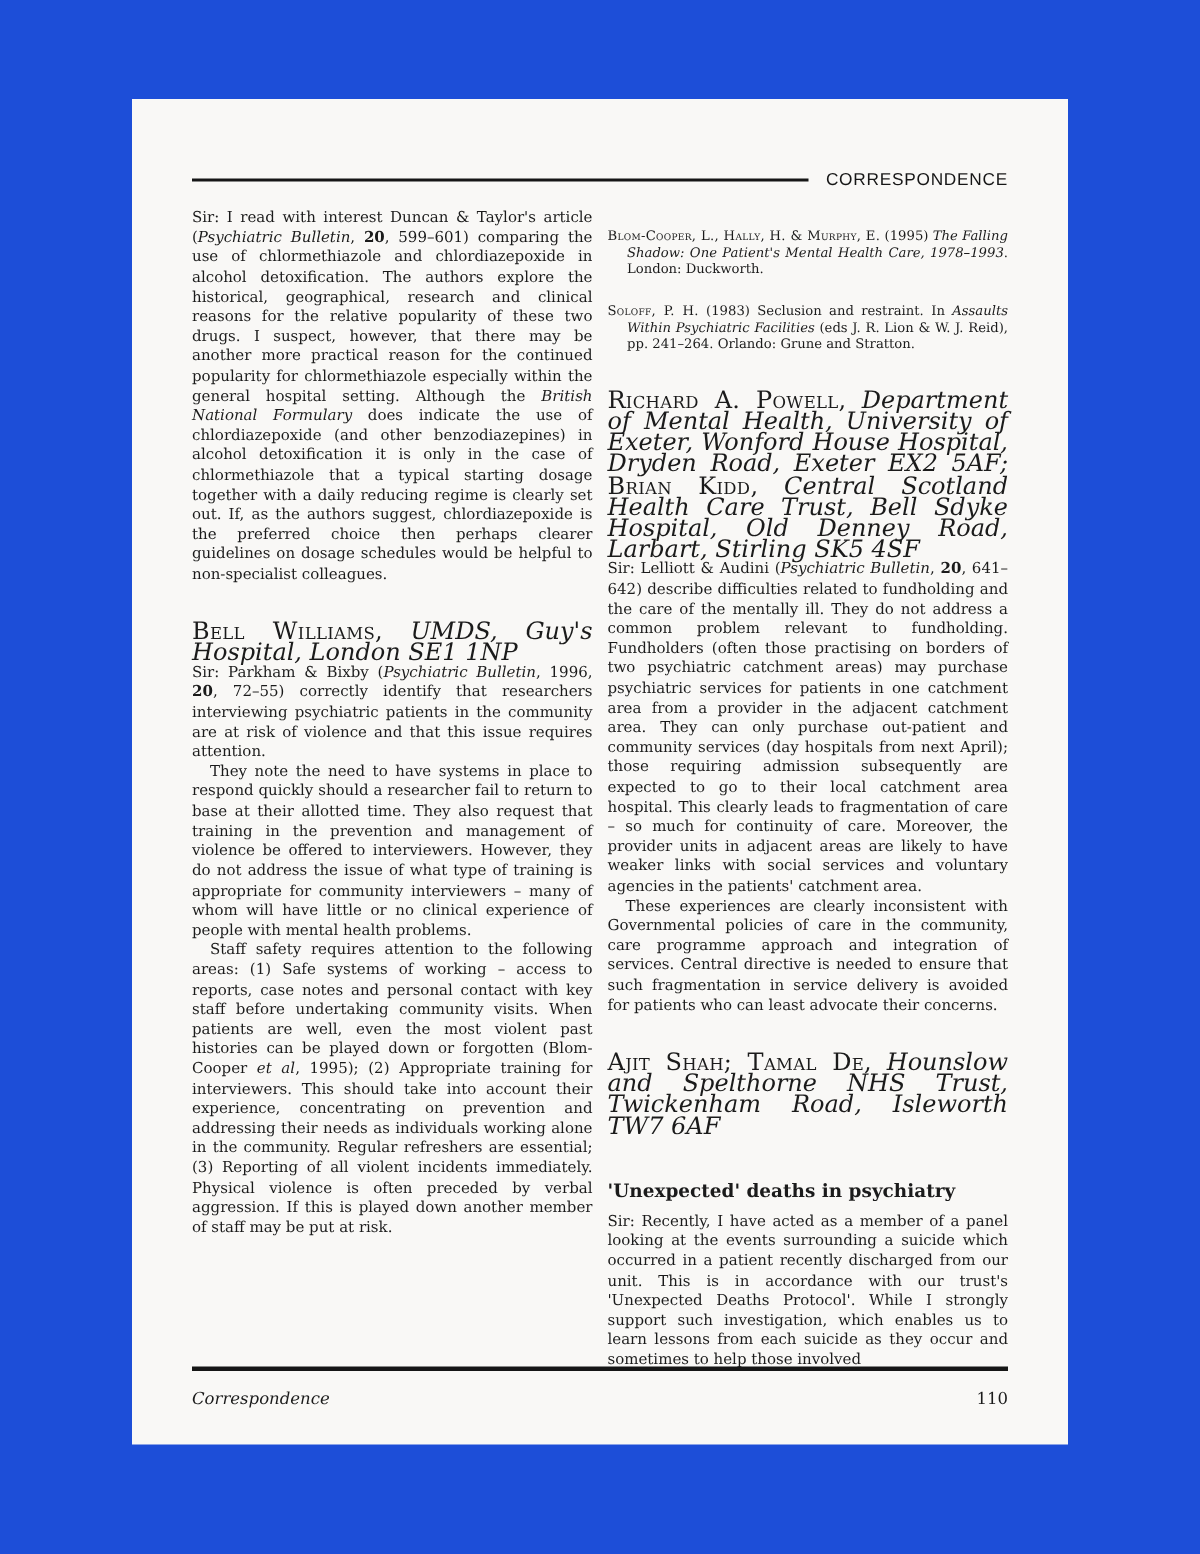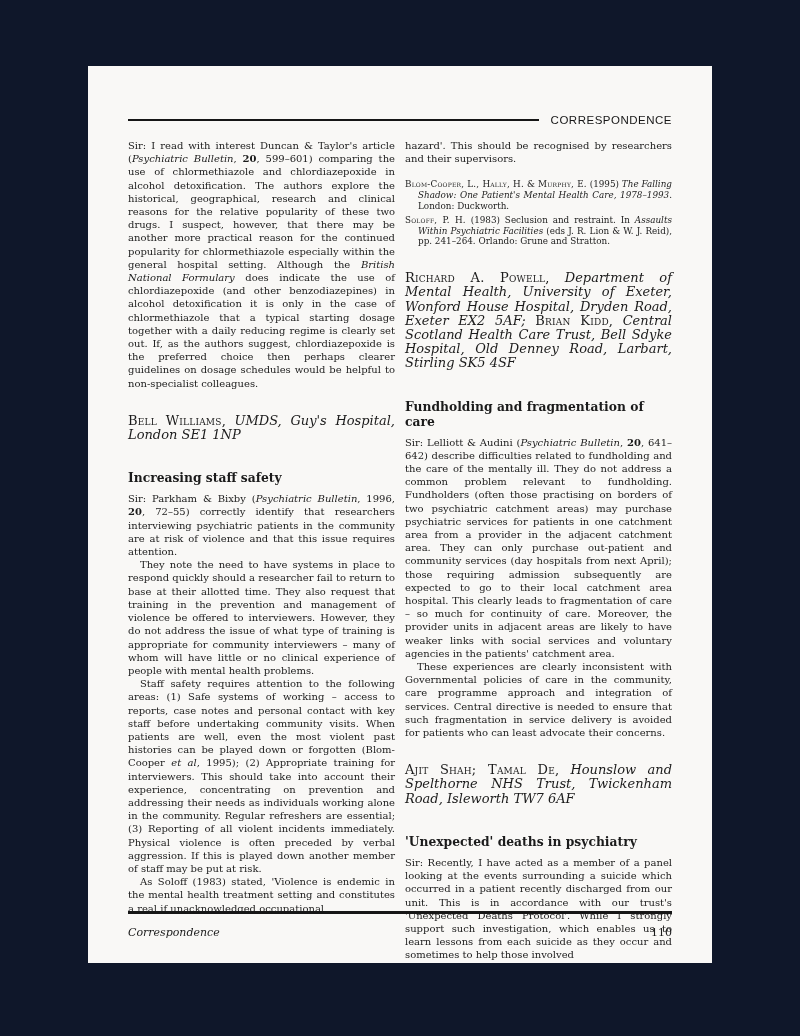--- a/index.html
+++ b/index.html
@@ -7,21 +7,21 @@
     padding: 0;
     background: #ffffff;
     width: 800px;
     height: 1036px;
     font-family: "DejaVu Serif", serif;
   }
   .canvas {
     position: relative;
     width: 800px;
     height: 1036px;
-    background: #0f172a;
+    background: #1d4ed8;
     overflow: hidden;
   }
   .page {
     position: absolute;
     left: 88px;
     top: 66px;
     width: 624px;
     height: 897px;
     background: #f9f8f6;
     box-sizing: border-box;
@@ -56,41 +56,41 @@
     margin: 0;
     font-size: 10px;
     line-height: 13.2px;
     text-align: justify;
     font-weight: normal;
   }
   .paragraph.indent { text-indent: 12px; }
 
   .signature {
     margin: 24px 0 0 0;
-    font-size: 13px;
+    font-size: 16px;
     line-height: 14.2px;
     text-align: justify;
   }
 
   .heading {
     margin: 28px 0 7px 0;
     font-size: 12.3px;
     line-height: 15px;
     font-weight: bold;
   }
 
   .reference {
     margin: 14px 0 0 0;
     font-size: 8.8px;
     line-height: 10.8px;
     text-align: justify;
     padding-left: 13px;
     text-indent: -13px;
   }
-  .reference + .reference { margin-top: 3px; }
+  .reference + .reference { margin-top: 18px; }
 
   .sc { font-variant: small-caps; letter-spacing: 0.2px; }
   .i  { font-style: italic; }
   .b  { font-weight: bold; }
 
   .footer {
     position: absolute;
     left: 40px;
     right: 40px;
     top: 845px;
@@ -116,32 +116,28 @@
 
     <div class="header">
       <span class="header-rule"></span>
       <span class="header-label">CORRESPONDENCE</span>
     </div>
 
     <div class="columns">
       <div class="col">
           <p class="paragraph"><span>Sir: I read with interest Duncan &amp; Taylor's article (</span><span class="i">Psychiatric Bulletin</span><span>, </span><span class="b">20</span><span>, 599–601) comparing the use of chlormethiazole and chlordiazepoxide in alcohol detoxification. The authors explore the historical, geographical, research and clinical reasons for the relative popularity of these two drugs. I suspect, however, that there may be another more practical reason for the continued popularity for chlormethiazole especially within the general hospital setting. Although the </span><span class="i">British National Formulary</span><span> does indicate the use of chlordiazepoxide (and other benzodiazepines) in alcohol detoxification it is only in the case of chlormethiazole that a typical starting dosage together with a daily reducing regime is clearly set out. If, as the authors suggest, chlordiazepoxide is the preferred choice then perhaps clearer guidelines on dosage schedules would be helpful to non-specialist colleagues.</span></p>
           <p class="signature"><span class="sc">Bell Williams</span><span>, </span><span class="i">UMDS, Guy's Hospital, London SE1 1NP</span></p>
-          <h2 class="heading"><span>Increasing staff safety</span></h2>
           <p class="paragraph"><span>Sir: Parkham &amp; Bixby (</span><span class="i">Psychiatric Bulletin</span><span>, 1996, </span><span class="b">20</span><span>, 72–55) correctly identify that researchers interviewing psychiatric patients in the community are at risk of violence and that this issue requires attention.</span></p>
           <p class="paragraph indent"><span>They note the need to have systems in place to respond quickly should a researcher fail to return to base at their allotted time. They also request that training in the prevention and management of violence be offered to interviewers. However, they do not address the issue of what type of training is appropriate for community interviewers – many of whom will have little or no clinical experience of people with mental health problems.</span></p>
           <p class="paragraph indent"><span>Staff safety requires attention to the following areas: (1) Safe systems of working – access to reports, case notes and personal contact with key staff before undertaking community visits. When patients are well, even the most violent past histories can be played down or forgotten (Blom-Cooper </span><span class="i">et al</span><span>, 1995); (2) Appropriate training for interviewers. This should take into account their experience, concentrating on prevention and addressing their needs as individuals working alone in the community. Regular refreshers are essential; (3) Reporting of all violent incidents immediately. Physical violence is often preceded by verbal aggression. If this is played down another member of staff may be put at risk.</span></p>
-          <p class="paragraph indent"><span>As Soloff (1983) stated, 'Violence is endemic in the mental health treatment setting and constitutes a real if unacknowledged occupational</span></p>
         </div>
       <div class="col">
-          <p class="paragraph"><span>hazard'. This should be recognised by researchers and their supervisors.</span></p>
           <p class="reference"><span class="sc">Blom-Cooper, L., Hally, H. &amp; Murphy, E.</span><span> (1995) </span><span class="i">The Falling Shadow: One Patient's Mental Health Care, 1978–1993</span><span>. London: Duckworth.</span></p>
           <p class="reference"><span class="sc">Soloff, P. H.</span><span> (1983) Seclusion and restraint. In </span><span class="i">Assaults Within Psychiatric Facilities</span><span> (eds J. R. Lion &amp; W. J. Reid), pp. 241–264. Orlando: Grune and Stratton.</span></p>
           <p class="signature"><span class="sc">Richard A. Powell</span><span>, </span><span class="i">Department of Mental Health, University of Exeter, Wonford House Hospital, Dryden Road, Exeter EX2 5AF; </span><span class="sc">Brian Kidd</span><span>, </span><span class="i">Central Scotland Health Care Trust, Bell Sdyke Hospital, Old Denney Road, Larbart, Stirling SK5 4SF</span></p>
-          <h2 class="heading"><span>Fundholding and fragmentation of care</span></h2>
           <p class="paragraph"><span>Sir: Lelliott &amp; Audini (</span><span class="i">Psychiatric Bulletin</span><span>, </span><span class="b">20</span><span>, 641–642) describe difficulties related to fundholding and the care of the mentally ill. They do not address a common problem relevant to fundholding. Fundholders (often those practising on borders of two psychiatric catchment areas) may purchase psychiatric services for patients in one catchment area from a provider in the adjacent catchment area. They can only purchase out-patient and community services (day hospitals from next April); those requiring admission subsequently are expected to go to their local catchment area hospital. This clearly leads to fragmentation of care – so much for continuity of care. Moreover, the provider units in adjacent areas are likely to have weaker links with social services and voluntary agencies in the patients' catchment area.</span></p>
           <p class="paragraph indent"><span>These experiences are clearly inconsistent with Governmental policies of care in the community, care programme approach and integration of services. Central directive is needed to ensure that such fragmentation in service delivery is avoided for patients who can least advocate their concerns.</span></p>
           <p class="signature"><span class="sc">Ajit Shah; Tamal De</span><span>, </span><span class="i">Hounslow and Spelthorne NHS Trust, Twickenham Road, Isleworth TW7 6AF</span></p>
           <h2 class="heading"><span>'Unexpected' deaths in psychiatry</span></h2>
           <p class="paragraph"><span>Sir: Recently, I have acted as a member of a panel looking at the events surrounding a suicide which occurred in a patient recently discharged from our unit. This is in accordance with our trust's 'Unexpected Deaths Protocol'. While I strongly support such investigation, which enables us to learn lessons from each suicide as they occur and sometimes to help those involved</span></p>
         </div>
     </div>
 
     <div class="footer">
       <div class="footer-rule"></div>

